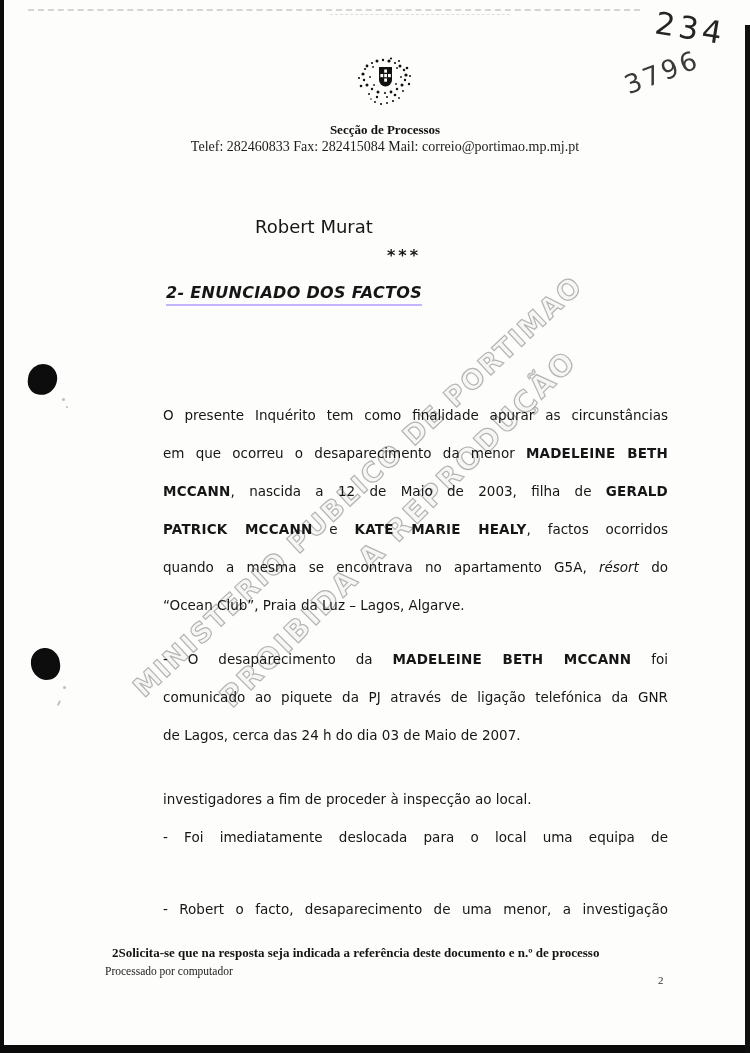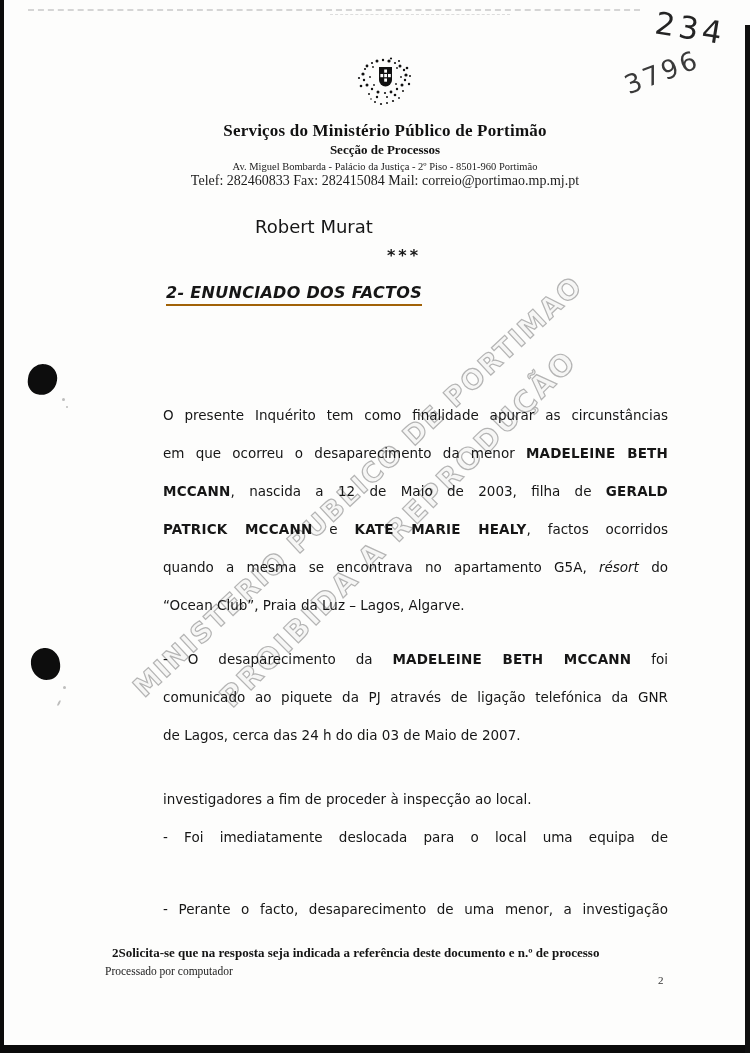--- a/index.html
+++ b/index.html
@@ -43,21 +43,21 @@
   .watermark{position:absolute;font-family:"DejaVu Sans",sans-serif;font-weight:bold;white-space:nowrap;
              color:rgba(150,150,150,0.07);-webkit-text-stroke:1.2px rgba(152,152,152,0.72);
              z-index:1;transform-origin:0 100%;}
   .wm1{left:148px;top:672px;font-size:27px;letter-spacing:2px;transform:rotate(-43deg);}
   .wm2{left:237px;top:680px;font-size:29px;letter-spacing:3px;transform:rotate(-45deg);}
 
   
   .addressee{position:absolute;left:255px;top:216px;font-size:18px;z-index:2;}
   .separator{position:absolute;left:387px;top:246px;font-size:16px;font-weight:bold;letter-spacing:3px;z-index:2;}
   .doc-heading{position:absolute;left:166px;top:283px;font-size:16px;font-weight:bold;font-style:italic;
-               letter-spacing:0.3px;border-bottom:2px solid #a16207;padding-bottom:2px;z-index:2;}
+               letter-spacing:0.3px;border-bottom:2px solid #c4b5fd;padding-bottom:2px;z-index:2;}
 
   .body-text{position:absolute;left:163px;top:396px;width:505px;font-size:13.5px;z-index:2;}
   .body-text .line{height:38px;line-height:38px;text-align:justify;text-align-last:justify;}
   .body-text .line.nojust{text-align:left;text-align-last:left;}
   .body-text b{font-weight:bold;letter-spacing:0.2px;}
   .body-text em{font-style:italic;}
   .para2{margin-top:16px;}
   .para3{margin-top:26px;}
   .para4{margin-top:34px;}
 
@@ -140,23 +140,21 @@
     <g fill="#fff">
       <rect x="37.2" y="12.5" width="2.8" height="3.2"></rect>
       <rect x="33.4" y="17" width="2.8" height="3.2"></rect>
       <rect x="37.2" y="17" width="2.8" height="3.2"></rect>
       <rect x="41" y="17" width="2.8" height="3.2"></rect>
       <rect x="37.2" y="21.5" width="2.8" height="3.2"></rect>
     </g>
   </svg>
 
   <div class="header">
-    <div class="org">Serviços do Ministério Público de Portimão</div>
     <div class="section">Secção de Processos</div>
-    <div class="address">Av. Miguel Bombarda - Palácio da Justiça - 2º Piso - 8501-960 Portimão</div>
     <div class="contacts">Telef: 282460833   Fax: 282415084 Mail: correio@portimao.mp.mj.pt</div>
   </div>
 
   <div class="watermark wm1">MINISTERIO PUBLICO DE PORTIMAO</div>
   <div class="watermark wm2">PROIBIDA A REPRODUÇÃO</div>
 
   <div class="addressee">Robert Murat</div>
   <div class="separator">***</div>
   <div class="doc-heading">2- ENUNCIADO DOS FACTOS</div>
 
@@ -172,21 +170,21 @@
       <div class="para para2">
         <div class="line"><span>- O desaparecimento da </span><b>MADELEINE BETH MCCANN</b><span> foi</span></div>
         <div class="line"><span>comunicado ao piquete da PJ através de ligação telefónica da GNR</span></div>
         <div class="line nojust"><span>de Lagos, cerca das 24 h do dia 03 de Maio de 2007.</span></div>
       </div>
       <div class="para para3">
         <div class="line nojust"><span>investigadores a fim de proceder à inspecção ao local.</span></div>
         <div class="line"><span>- Foi imediatamente deslocada para o local uma equipa de</span></div>
       </div>
       <div class="para para4">
-        <div class="line"><span>- Perante o facto, desaparecimento de uma menor, a investigação</span></div>
+        <div class="line"><span>- Robert o facto, desaparecimento de uma menor, a investigação</span></div>
       </div>
     </div>
 
   <div class="footnote">2Solicita-se que na resposta seja indicada a referência deste documento e n.º de processo</div>
   <div class="proc-note">Processado por computador</div>
   <div class="page-num">2</div>
 
 </div>
 
 </body></html>

